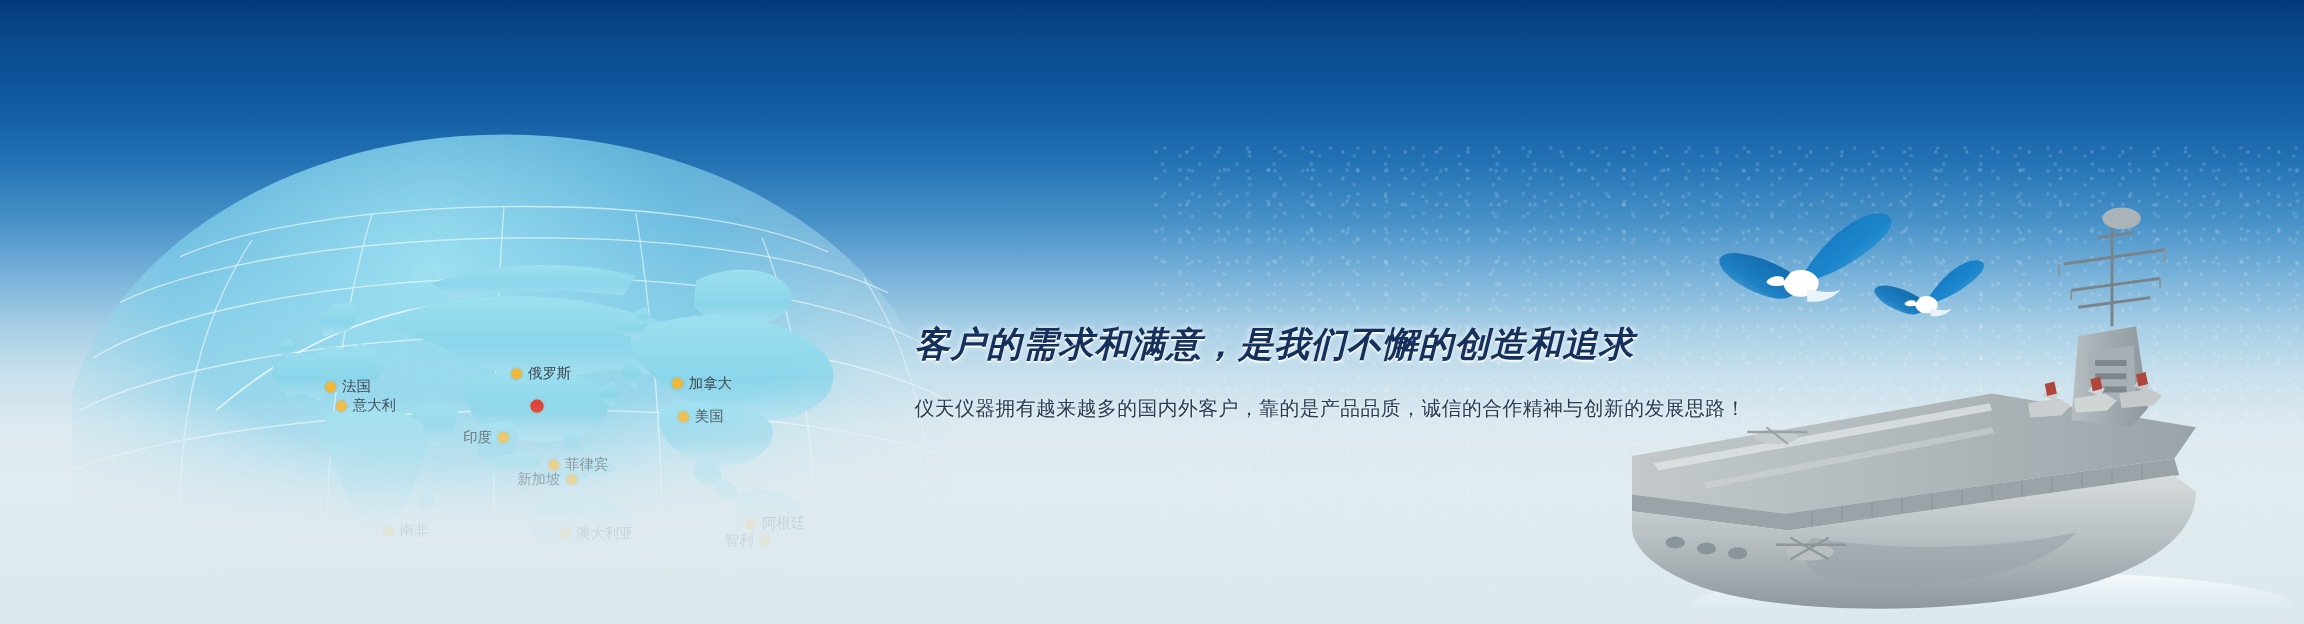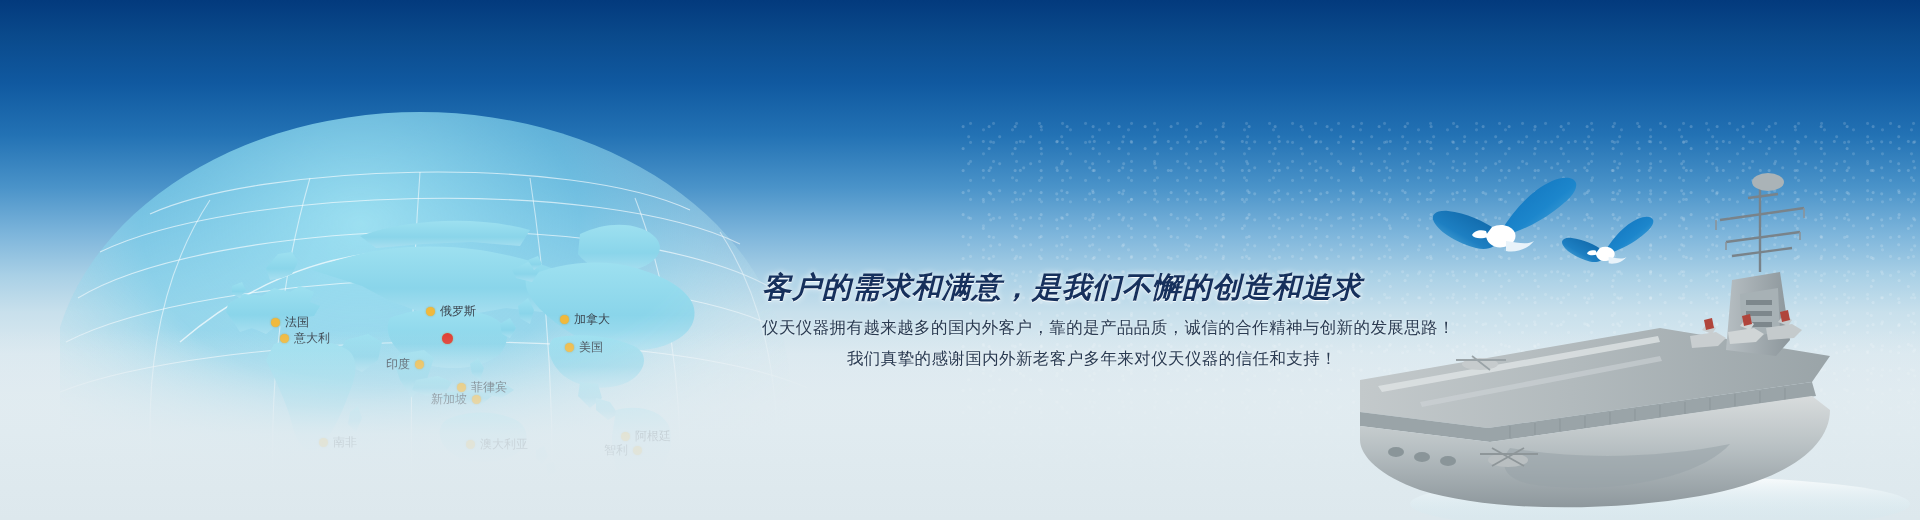--- a/index.html
+++ b/index.html
@@ -84,21 +84,21 @@
   .headline {
     font-size:29px;
     font-weight:bold;
     font-style:italic;
     letter-spacing:1px;
     color:#16305c;
     text-shadow:0 0 6px rgba(255,255,255,.95), 0 1px 0 rgba(255,255,255,.8);
     font-family:"DejaVu Sans","Liberation Sans",sans-serif;
     white-space:nowrap;
   }
-  .sub { margin-top:4px;text-align:center; }
+  .sub { margin-top:17px; }
   .sub-line {
     font-size:16.5px;
     color:#2a3b52;
     line-height:31px;
     letter-spacing:.4px;
     white-space:nowrap;
     font-family:"DejaVu Sans","Liberation Sans",sans-serif;
     text-shadow:0 0 3px rgba(255,255,255,.7);
   }
 
@@ -422,17 +422,16 @@
       <path d="M120,294 L178,294" stroke="#8e9699" stroke-width="2.2"></path>
       <path d="M132,288 L164,306" stroke="#8e9699" stroke-width="1.8"></path>
       <path d="M164,288 L132,306" stroke="#8e9699" stroke-width="1.8"></path>
     </g>
   </svg>
 
   <div class="copy">
     <div class="headline">客户的需求和满意，是我们不懈的创造和追求</div>
     <div class="sub">
       <div class="sub-line">仪天仪器拥有越来越多的国内外客户，靠的是产品品质，诚信的合作精神与创新的发展思路！</div>
-      <div class="sub-line">我们真挚的感谢国内外新老客户多年来对仪天仪器的信任和支持！</div>
     </div>
   </div>
 
 </div>
 
 </body></html>

